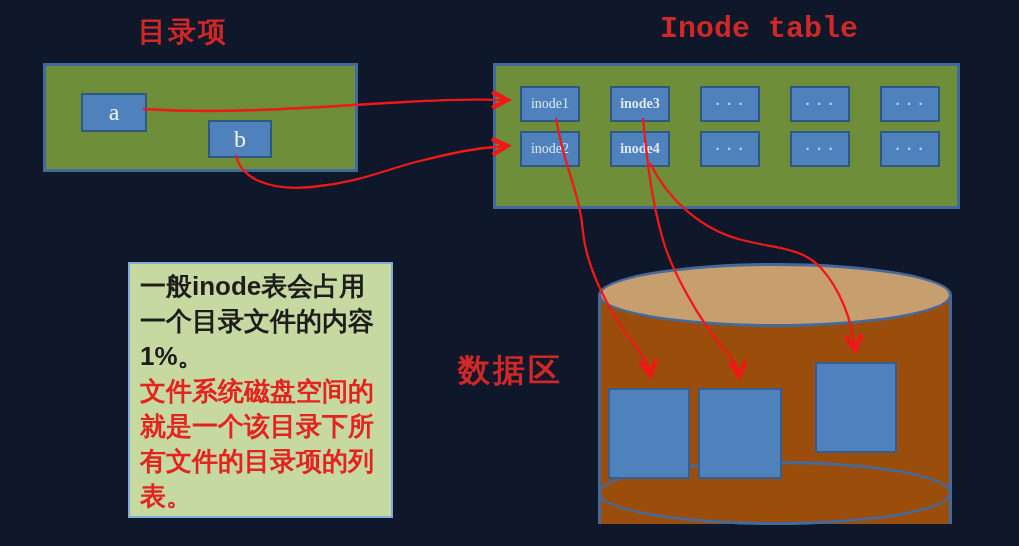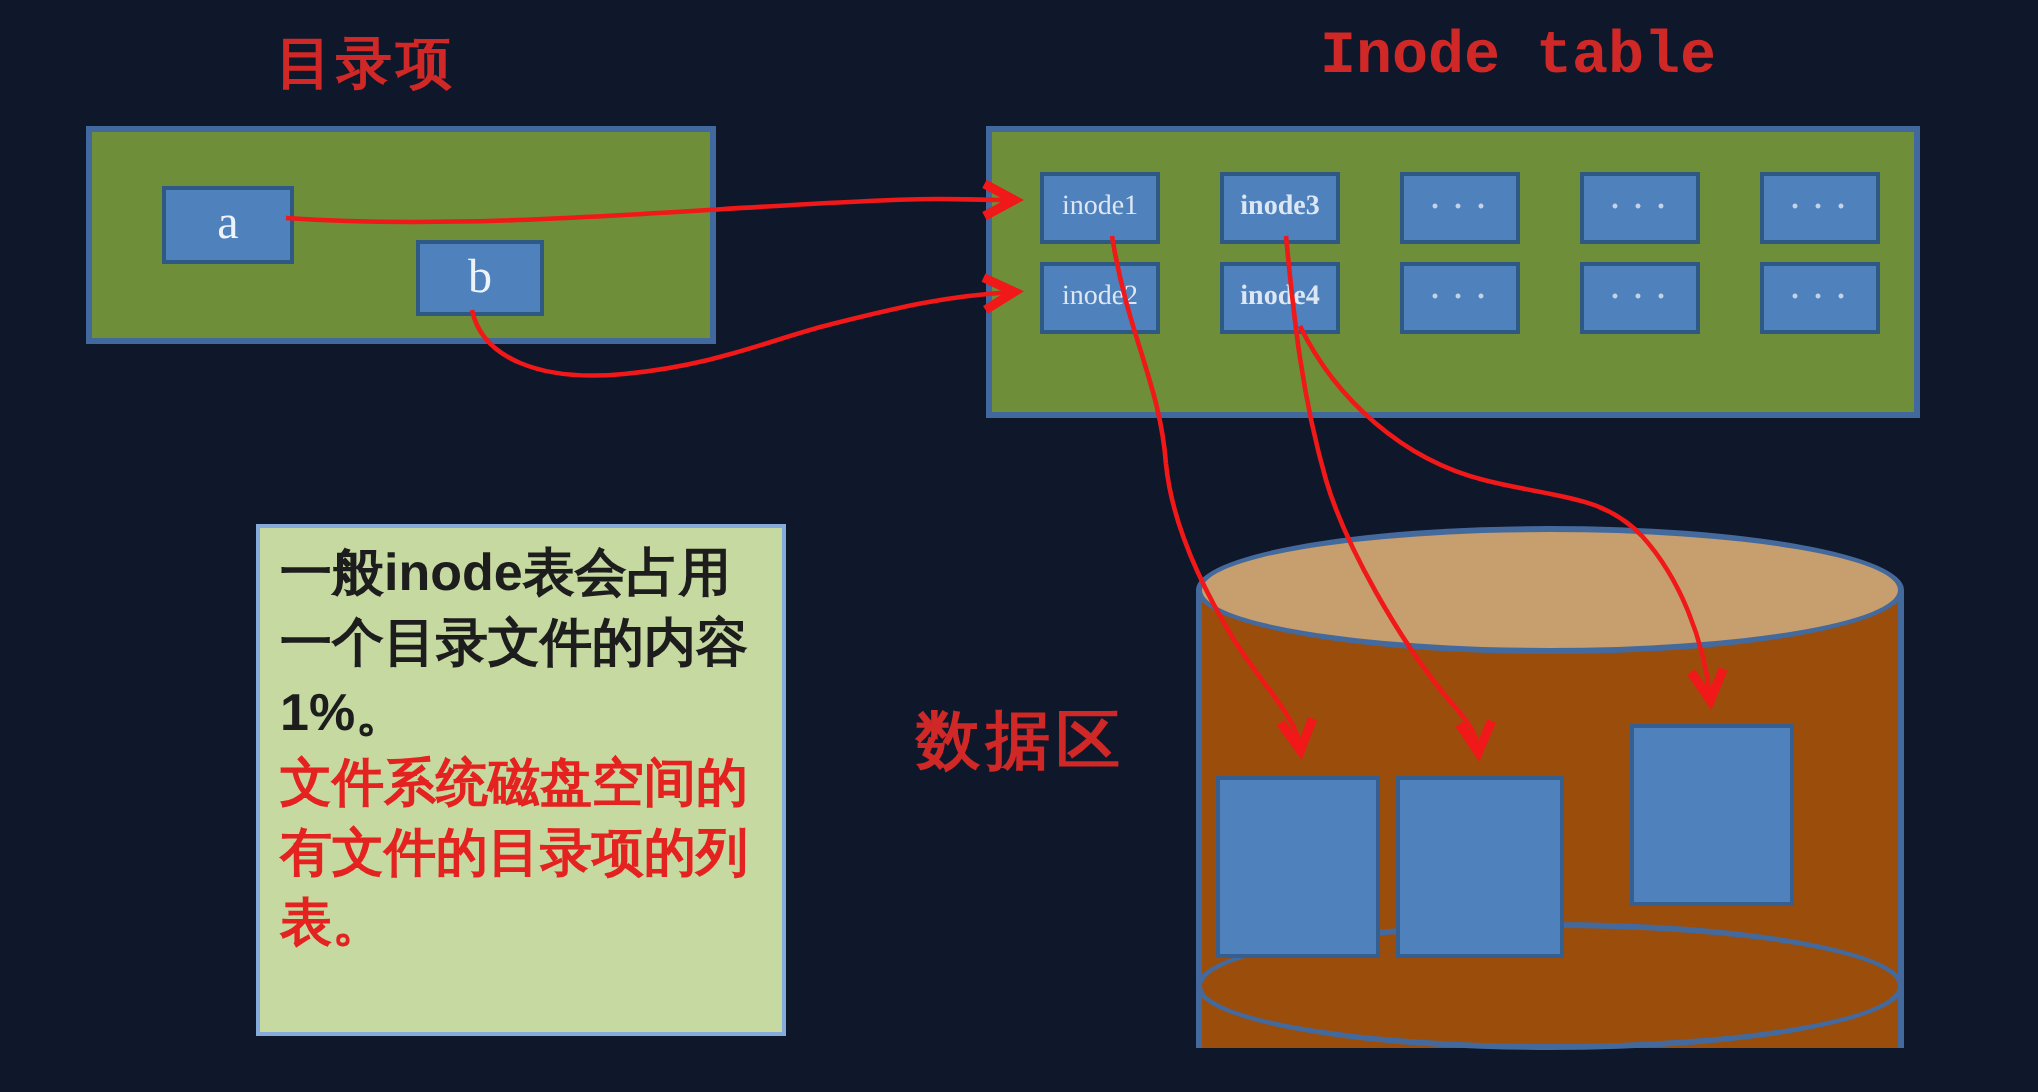--- a/index.html
+++ b/index.html
@@ -101,20 +101,21 @@
     <div class="blue-box inode-cell dots r2 c5">
         <span>. . .</span>
       </div>
   </div>
 
   <div class="note-box">
     <div class="note-line">一般inode表会占用</div>
     <div class="note-line">一个目录文件的内容</div>
     <div class="note-line">1%。</div>
     <div class="note-line red">文件系统磁盘空间的</div>
+    <div class="note-line red">就是一个该目录下所</div>
     <div class="note-line red">有文件的目录项的列</div>
     <div class="note-line red">表。</div>
   </div>
 
   <div class="cylinder">
     <div class="cyl-body"></div>
     <div class="cyl-bottom"></div>
     <div class="cyl-top"></div>
   </div>
   <div class="data-block block-1"></div>

